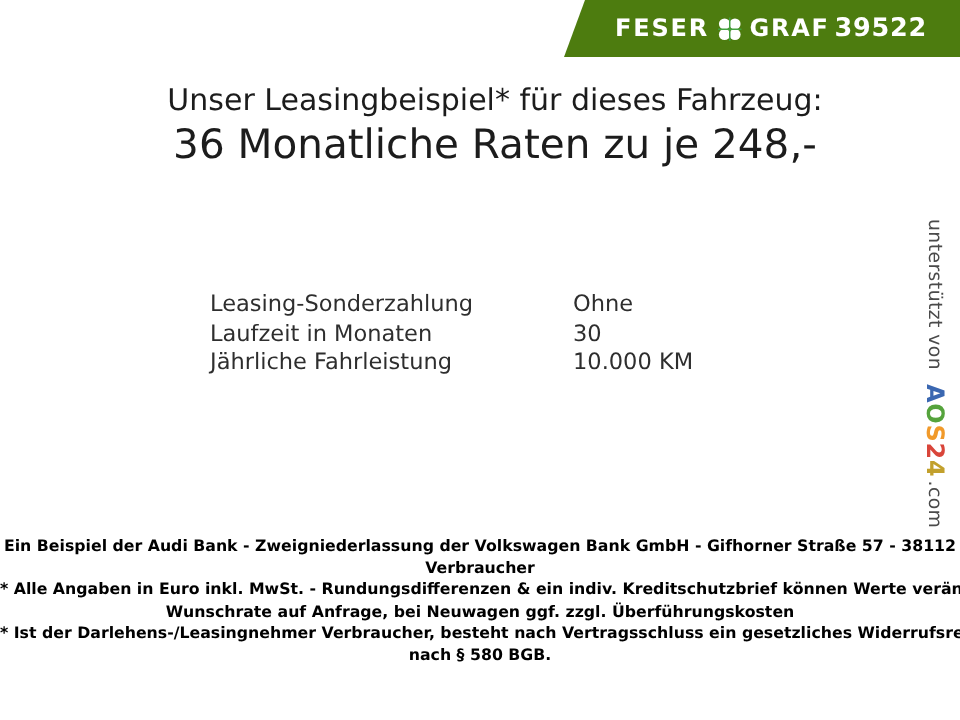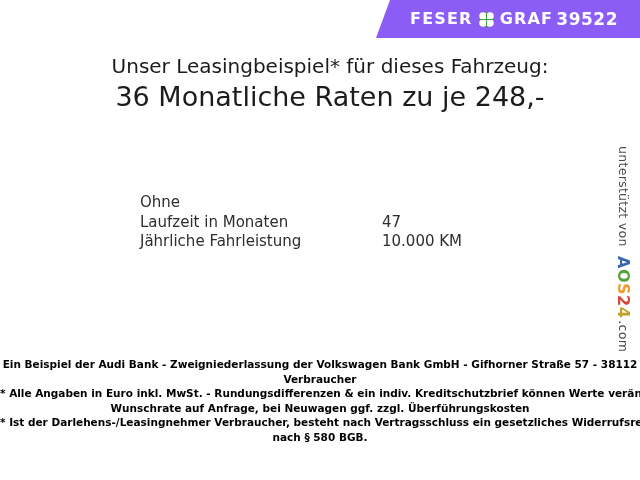--- a/index.html
+++ b/index.html
@@ -8,21 +8,21 @@
     width: 640px; height: 480px;
     position: relative;
     overflow: hidden;
     font-family: "DejaVu Sans", "Liberation Sans", sans-serif;
   }
 
   
   .banner {
     position: absolute; top: 0; right: 0;
     width: 264px; height: 38px;
-    background: #8b5cf6;
+    background: #4d7c0f;
     clip-path: polygon(14px 0, 100% 0, 100% 100%, 0 100%);
     display: flex; align-items: center;
   }
   .brand { display: flex; align-items: center; gap: 5px; margin-left: 34px; }
   .brand-txt {
     color: #ffffff; font-weight: bold; font-size: 16px;
     letter-spacing: 1.2px; line-height: 1;
   }
   .clover { display: flex; align-items: center; }
   .dealer-number {
@@ -83,25 +83,26 @@
   <span class="dealer-number">39522</span>
 </div>
 
 <div class="heading">
   <div class="heading-l1">Unser Leasingbeispiel* für dieses Fahrzeug:</div>
   <div class="heading-l2">36 Monatliche Raten zu je 248,-</div>
 </div>
 
 <div class="details">
   <div class="drow">
+    <span class="dlbl">Leasing-Sonderzahlung</span>
     <span class="dval">Ohne</span>
   </div>
   <div class="drow">
     <span class="dlbl">Laufzeit in Monaten</span>
-    <span class="dval">47</span>
+    <span class="dval">30</span>
   </div>
   <div class="drow">
     <span class="dlbl">Jährliche Fahrleistung</span>
     <span class="dval">10.000 KM</span>
   </div>
 </div>
 
 <div class="side-credit">
   <span>unterstützt von </span><span class="aos-logo"><span style="color: rgb(58, 103, 177);">A</span><span style="color: rgb(85, 163, 60);">O</span><span style="color: rgb(241, 154, 43);">S</span><span style="color: rgb(217, 69, 58);">2</span><span style="color: rgb(194, 160, 44);">4</span></span><span>.com</span>
 </div>

